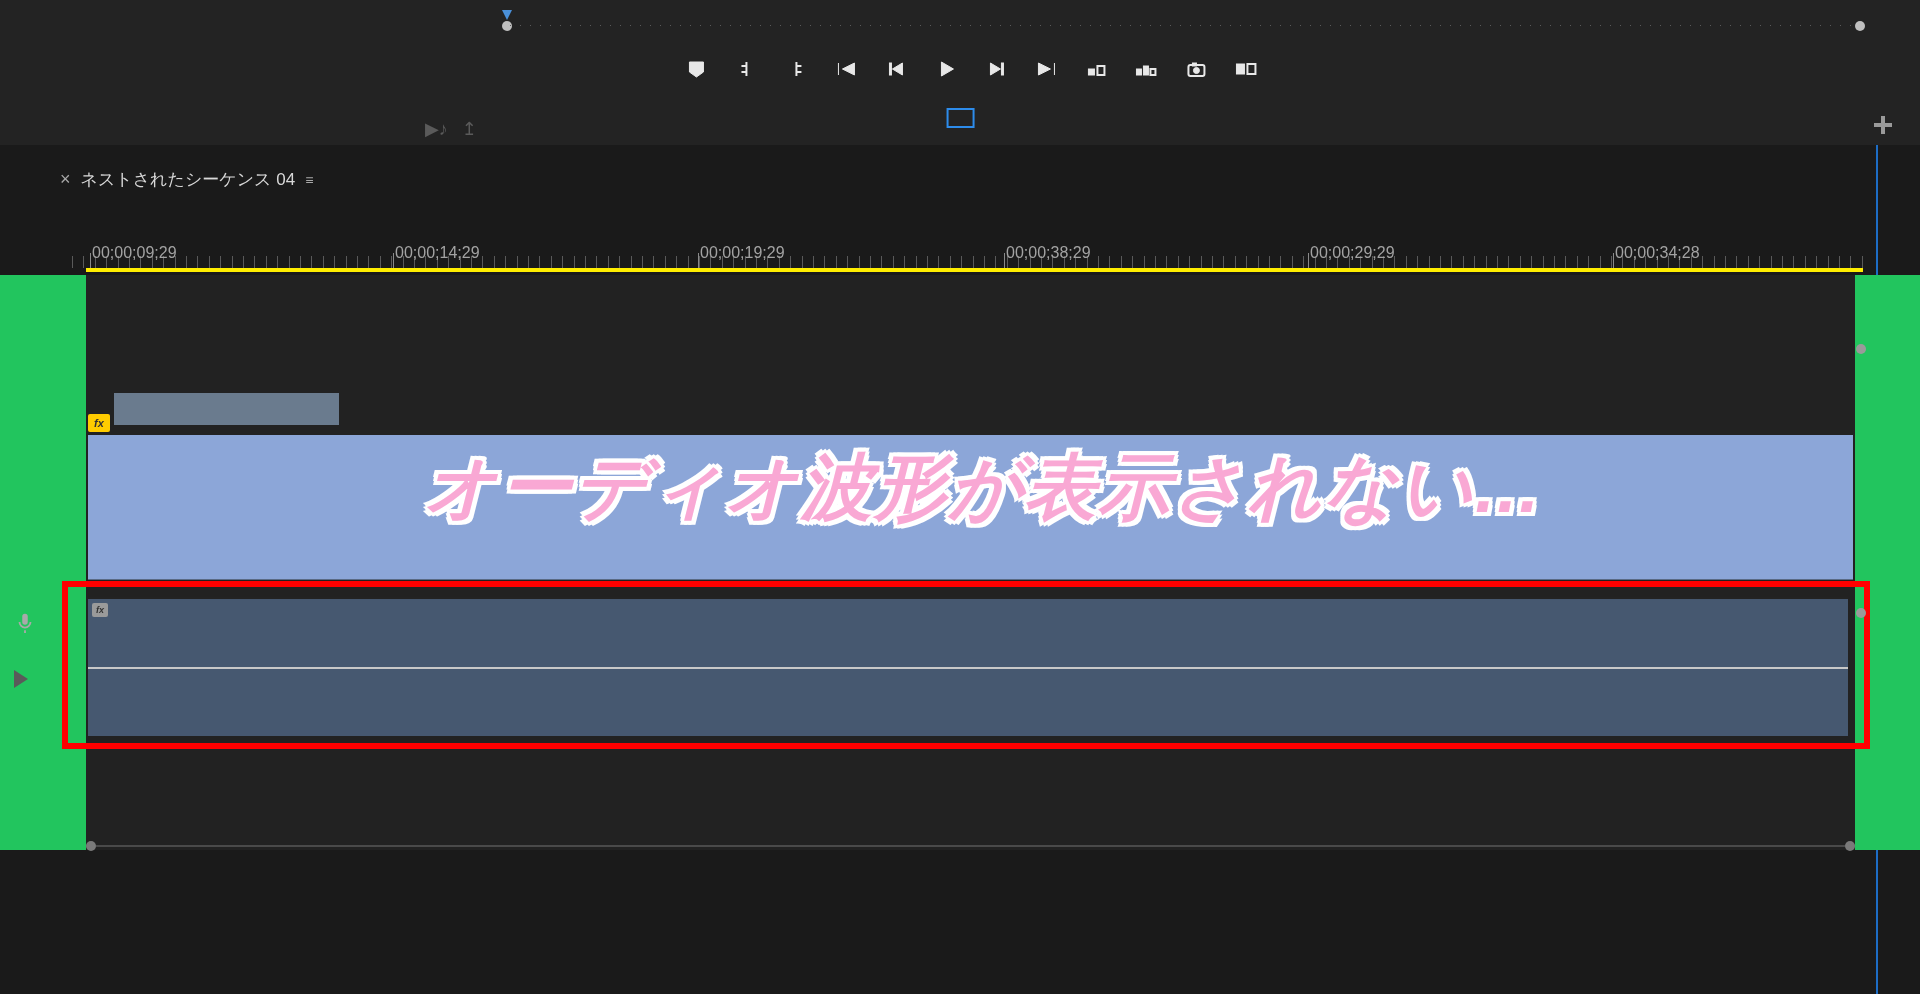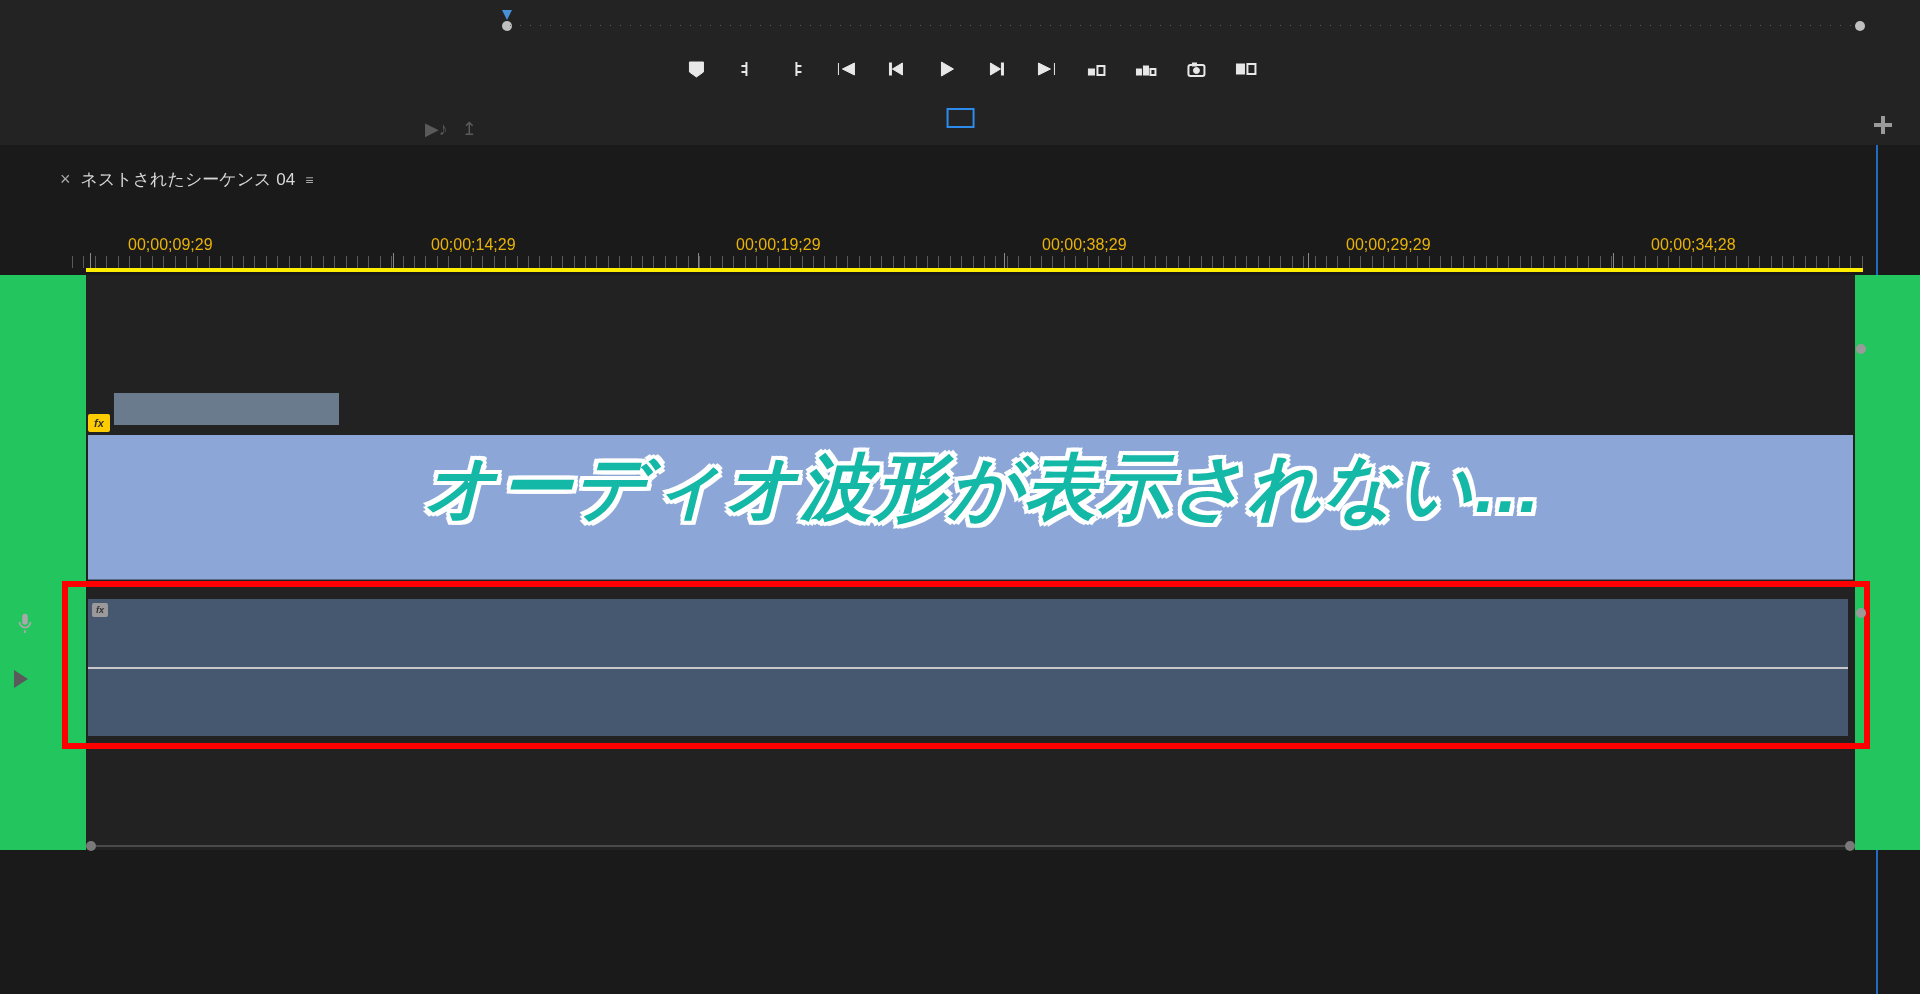--- a/index.html
+++ b/index.html
@@ -81,21 +81,21 @@
   color:#d8d8d8;
 }
 .seq-tab-row .close{ color:#a9a9a9; cursor:pointer; font-size:18px;}
 .seq-tab-row .menu{ color:#a9a9a9; cursor:pointer; font-size:14px; letter-spacing:2px;}
 
 
 .ruler {
   position:absolute; left:72px; top:228px; right:55px; height:40px;
 }
 .ruler .label{
-  position:absolute; top:8px; font-size:16px; color:#eab308;margin-left:36px;
+  position:absolute; top:16px; font-size:16px; color:#a3a3a3;
 }
 .ruler .ticks{
   position:absolute; left:0; right:0; bottom:0; height:12px;
   background: repeating-linear-gradient(to right,
     #5a5a5a 0,#5a5a5a 1px, transparent 1px, transparent 11.4px);
 }
 .ruler .major{
   position:absolute; bottom:0; height:15px; width:1px; background:#8a8a8a;
 }
 .yellow-bar{
@@ -159,21 +159,21 @@
 }
 
 
 .anno{
   position:absolute;
   left:50%; top:440px;
   transform:translateX(-48%);
   font-size:72px;
   font-weight:900;
   font-style:italic;
-  color:#14b8a6;
+  color:#f9a8d4;
   text-shadow:
     -4px -4px 0 #fff, 4px -4px 0 #fff, -4px 4px 0 #fff, 4px 4px 0 #fff,
     -4px 0 0 #fff, 4px 0 0 #fff, 0 -4px 0 #fff, 0 4px 0 #fff,
     -2px -2px 0 #fff, 2px -2px 0 #fff, -2px 2px 0 #fff, 2px 2px 0 #fff;
   letter-spacing:2px;
   white-space:nowrap;
   pointer-events:none;
   font-family: "Hiragino Sans","Yu Gothic",sans-serif;
 }
 

